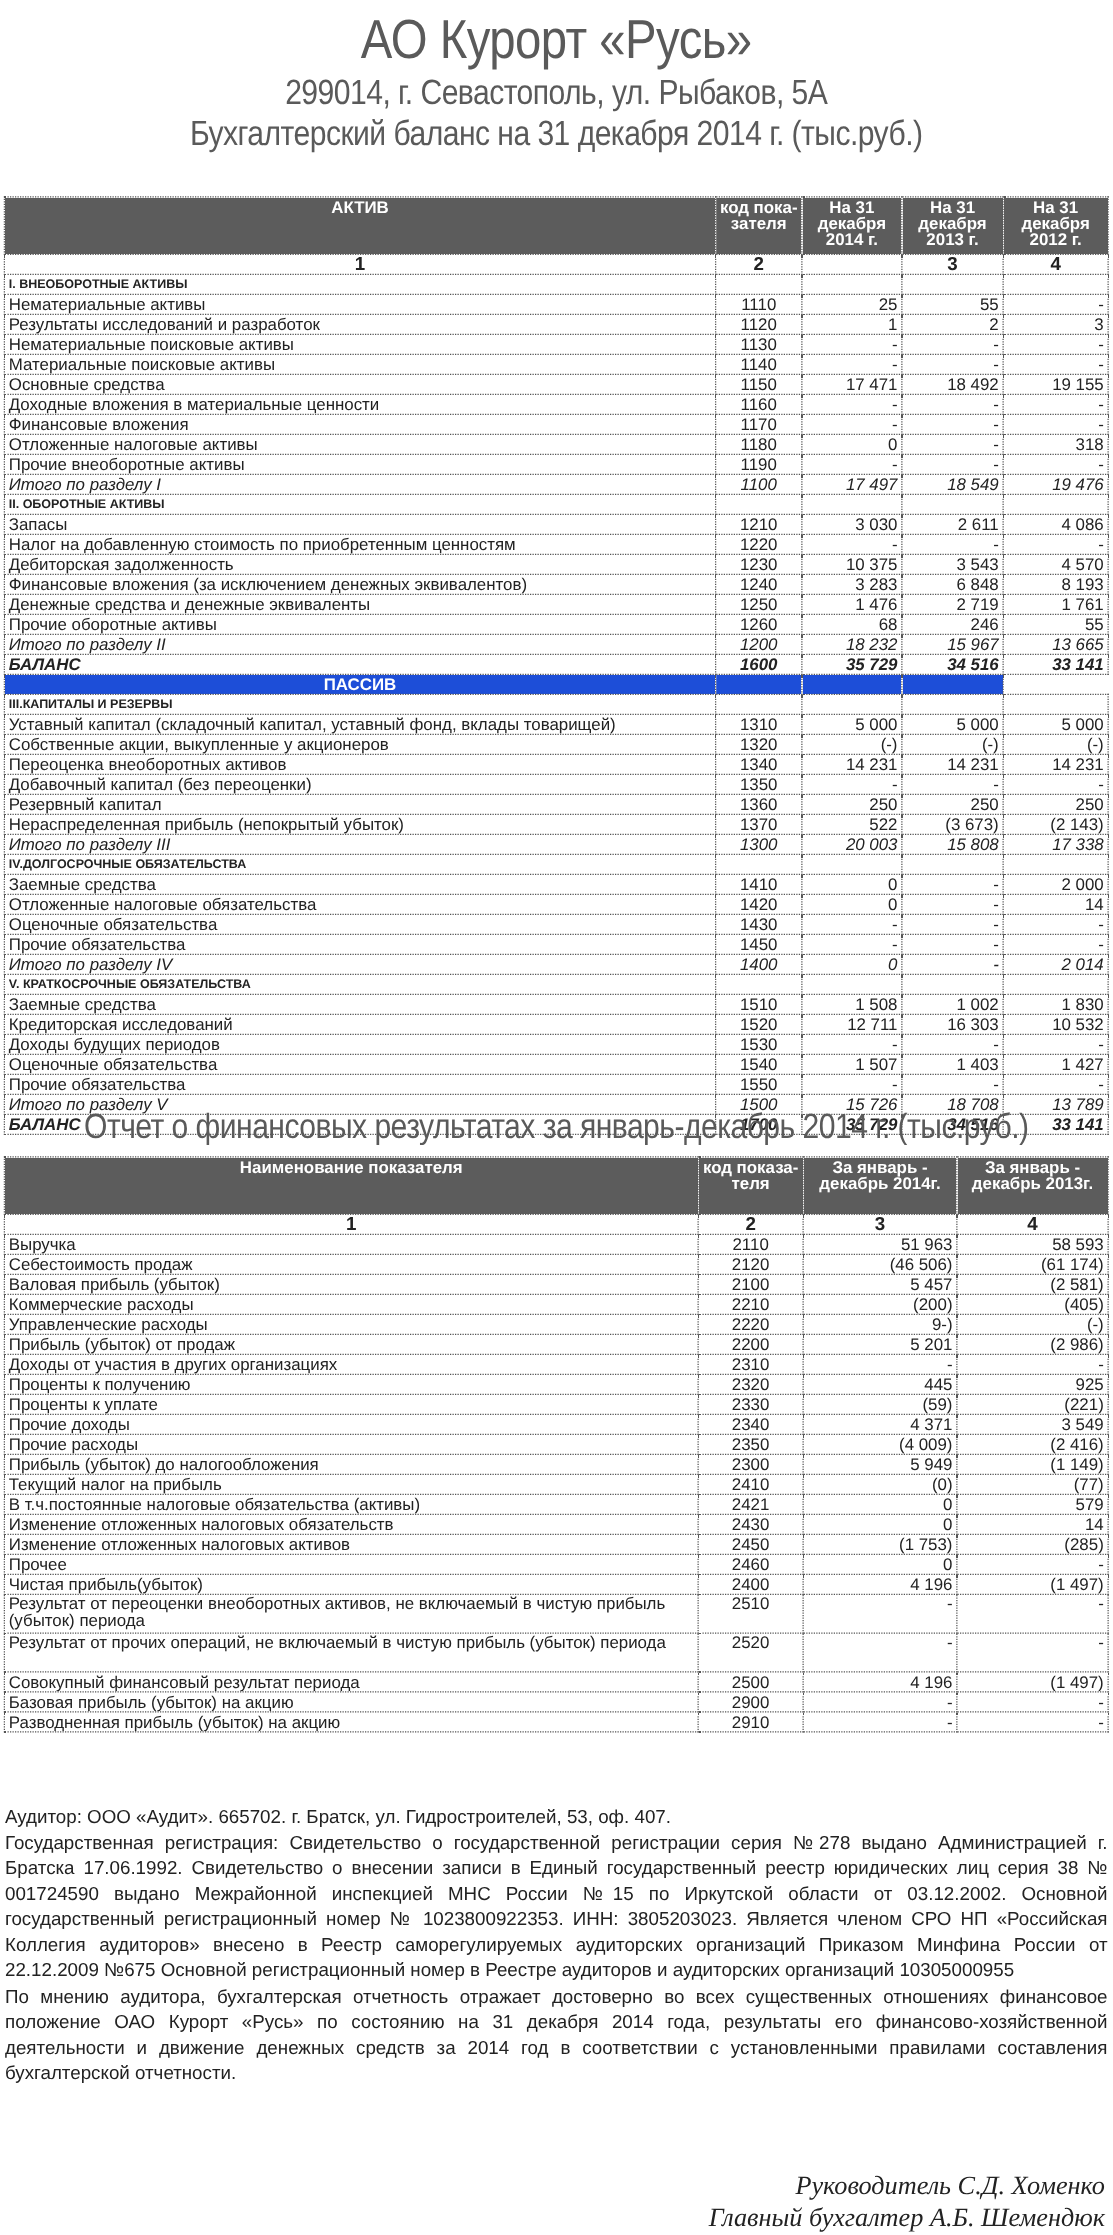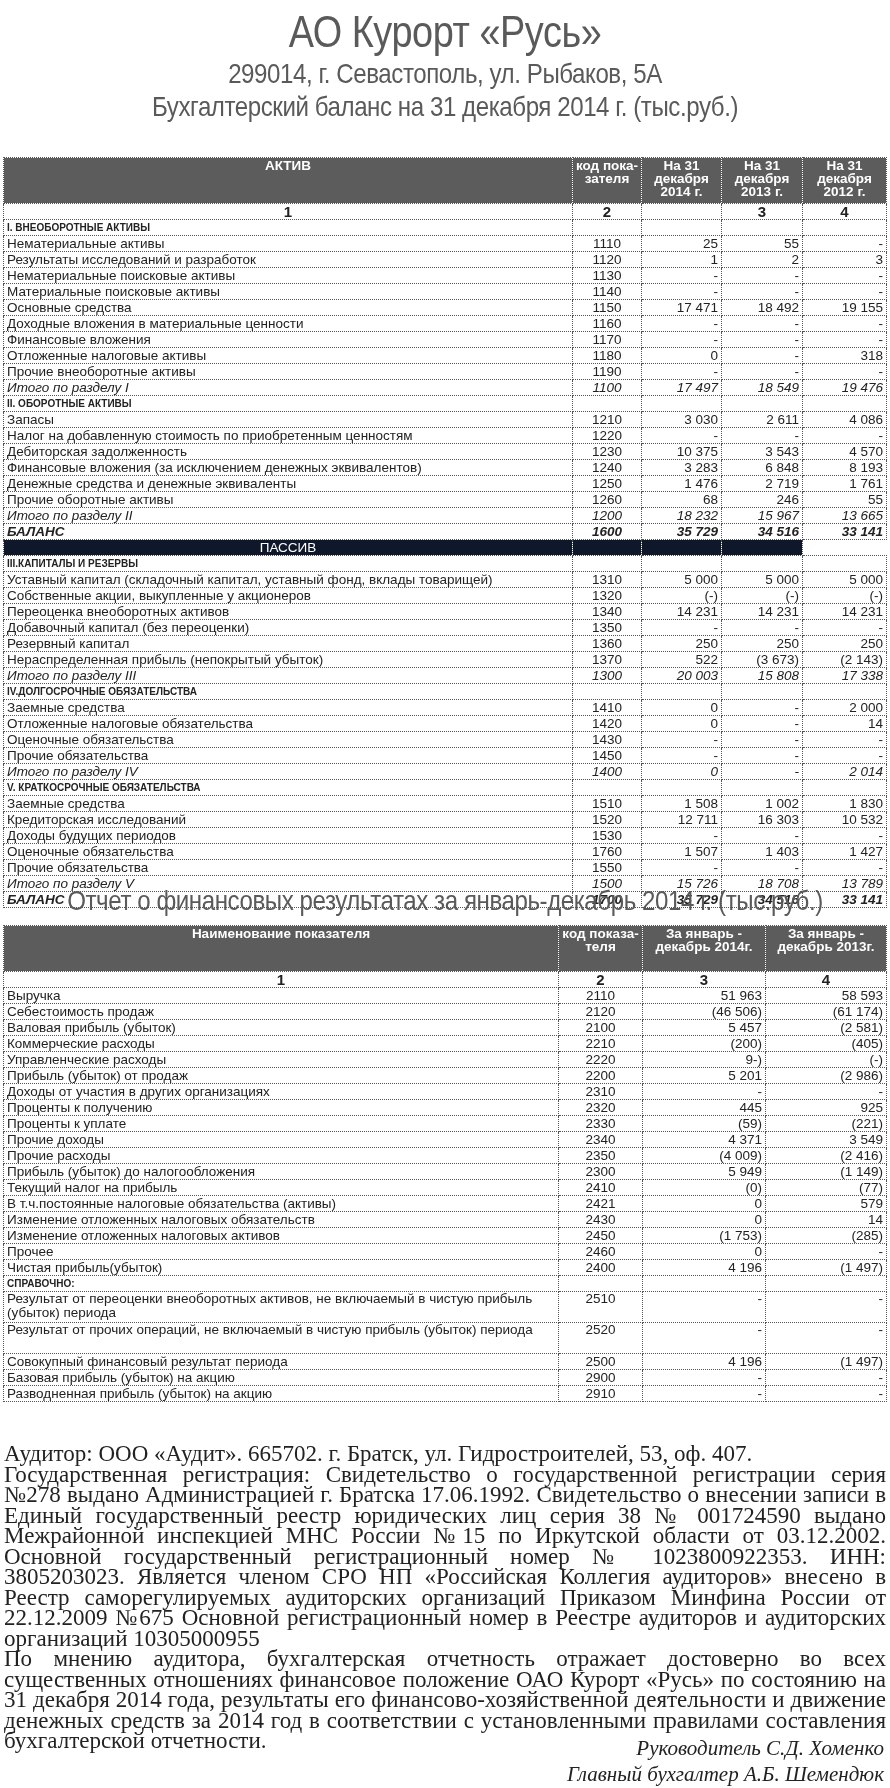--- a/index.html
+++ b/index.html
@@ -14,27 +14,27 @@
     font-family: "Liberation Sans", sans-serif; font-size: 13.5px; }
   table.rep td, table.rep th { border: 1px dotted #555; padding: 0 3px; overflow: hidden; white-space: nowrap; height: 15px; line-height: 15px; }
   table.rep th { background: #5c5c5c; color: #fff; font-weight: bold; font-size: 13.5px; line-height: 13px; vertical-align: top; text-align: center; padding: 1px 2px; }
   table.rep th.wrap { white-space: normal; }
   table.rep td.num { text-align: right; }
   table.rep td.code { text-align: center; }
   table.rep tr.colnum td { text-align: center; font-weight: bold; font-size: 15px; }
   table.rep tr.section td { font-weight: bold; font-size: 10px; }
   table.rep tr.subtotal td { font-style: italic; }
   table.rep tr.total td { font-style: italic; font-weight: bold; }
-  table.rep tr.band td { background: #0f172a; color: #fff; font-weight: normal; text-align: center; }
+  table.rep tr.band td { background: #1d4ed8; color: #fff; font-weight: bold; text-align: center; }
   table.rep tr.two td { height: 30px; line-height: 14px; white-space: normal; vertical-align: top; }
 
   #balance { top: 130px; width: 883px; margin-top: 27px; }
   #fin { top: 925px; width: 883px; }
 
-  .auditor { position: absolute; left: 4px; top: 1444px; width: 882px; font-family: Liberation Serif, serif; font-size: 23px; line-height: 20.5px; color: #222; text-align: justify; }
+  .auditor { position: absolute; left: 4px; top: 1444px; width: 882px; font-family: Liberation Sans, sans-serif; font-size: 15px; line-height: 20.5px; color: #222; text-align: justify; }
   .auditor p { margin: 0; }
   .sign { position: absolute; right: 6px; font-family: "Liberation Serif", serif; font-style: italic; font-weight: normal; font-size: 21px; color: #222; text-align: right; }
   #sign1 { top: 1736px; }
   #sign2 { top: 1762px; }
 </style>
 </head>
 <body>
 
 <div id="t1" class="title">АО Курорт «Русь»</div>
 <div id="t2" class="title">299014, г. Севастополь, ул. Рыбаков, 5А</div>
@@ -332,21 +332,21 @@
       </tr>
       <tr class="row">
         <td>Доходы будущих периодов</td>
         <td class="code">1530</td>
         <td class="num">-</td>
         <td class="num">-</td>
         <td class="num">-</td>
       </tr>
       <tr class="row">
         <td>Оценочные обязательства</td>
-        <td class="code">1760</td>
+        <td class="code">1540</td>
         <td class="num">1 507</td>
         <td class="num">1 403</td>
         <td class="num">1 427</td>
       </tr>
       <tr class="row">
         <td>Прочие обязательства</td>
         <td class="code">1550</td>
         <td class="num">-</td>
         <td class="num">-</td>
         <td class="num">-</td>
@@ -493,26 +493,20 @@
         <td class="code">2460</td>
         <td class="num">0</td>
         <td class="num">-</td>
       </tr>
       <tr class="row">
         <td>Чистая прибыль(убыток)</td>
         <td class="code">2400</td>
         <td class="num">4 196</td>
         <td class="num">(1 497)</td>
       </tr>
-      <tr class="section">
-        <td>СПРАВОЧНО:</td>
-        <td class="code"></td>
-        <td class="num"></td>
-        <td class="num"></td>
-      </tr>
       <tr class="two">
         <td>Результат от переоценки внеоборотных активов, не включаемый в чистую прибыль (убыток) периода</td>
         <td class="code">2510</td>
         <td class="num">-</td>
         <td class="num">-</td>
       </tr>
       <tr class="two">
         <td>Результат от прочих операций, не включаемый в чистую прибыль (убыток) периода</td>
         <td class="code">2520</td>
         <td class="num">-</td>

